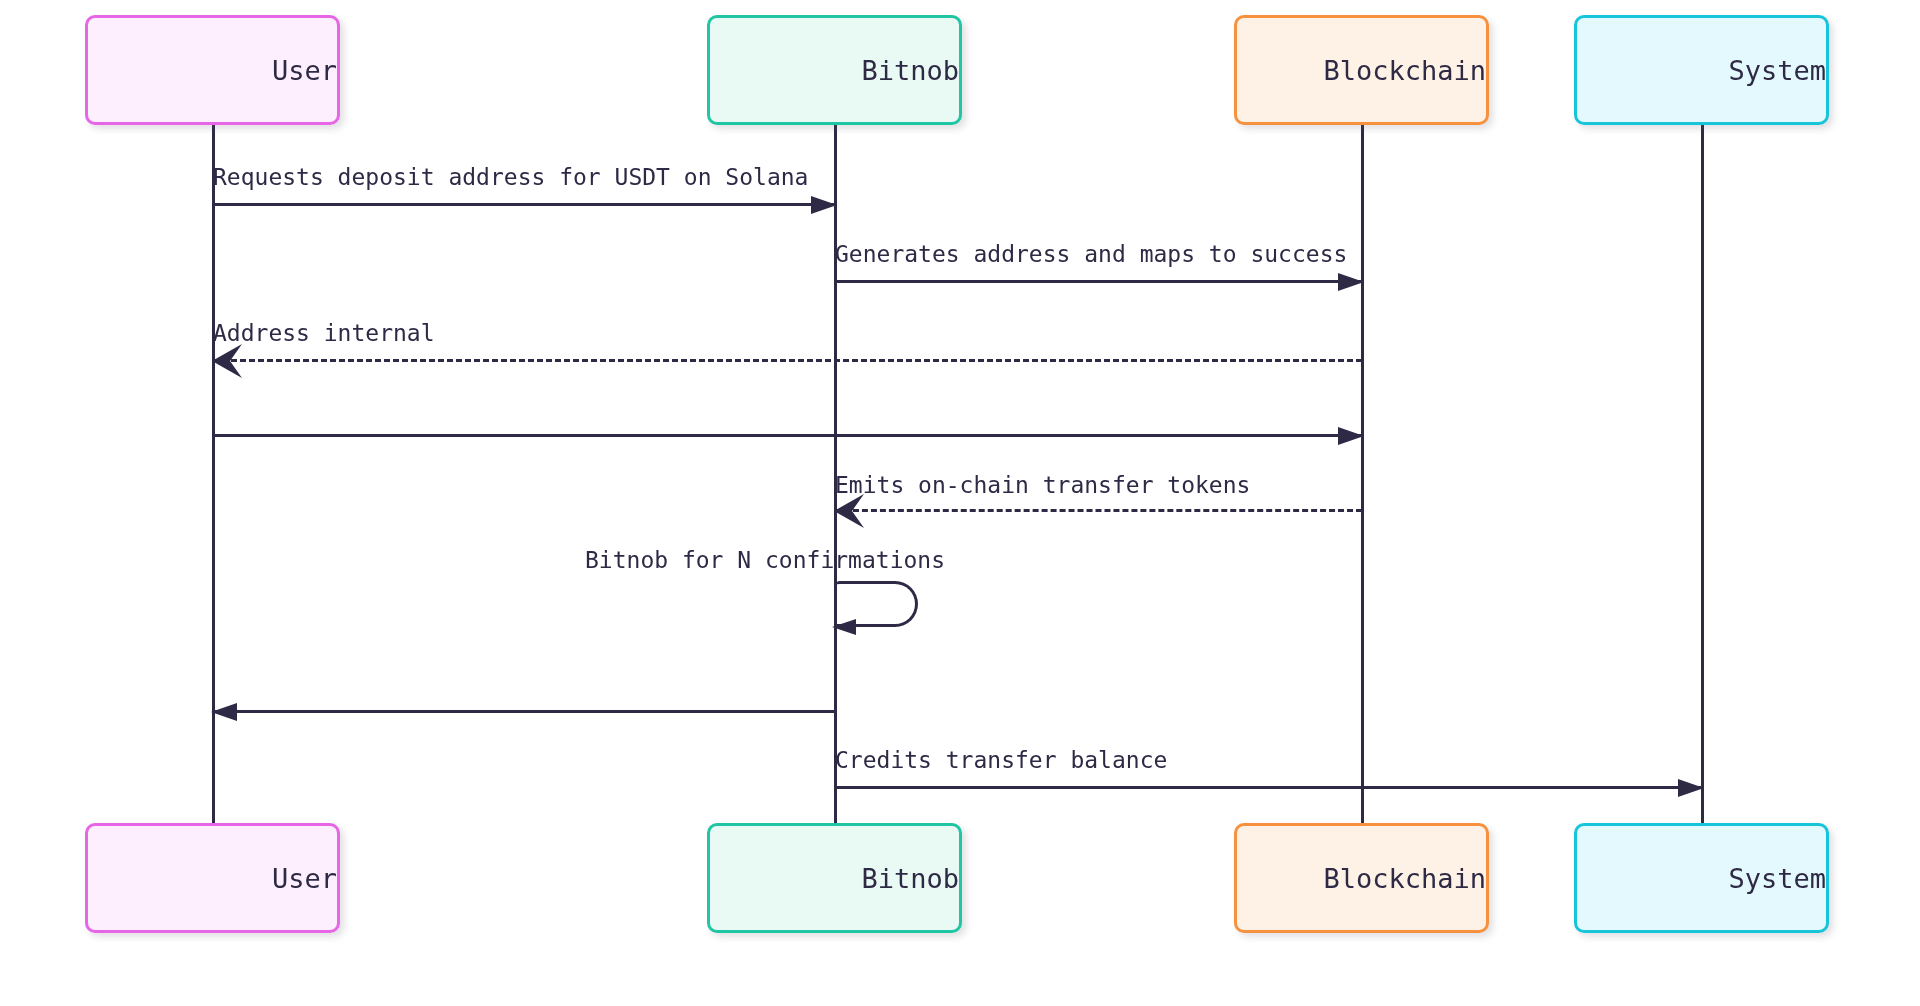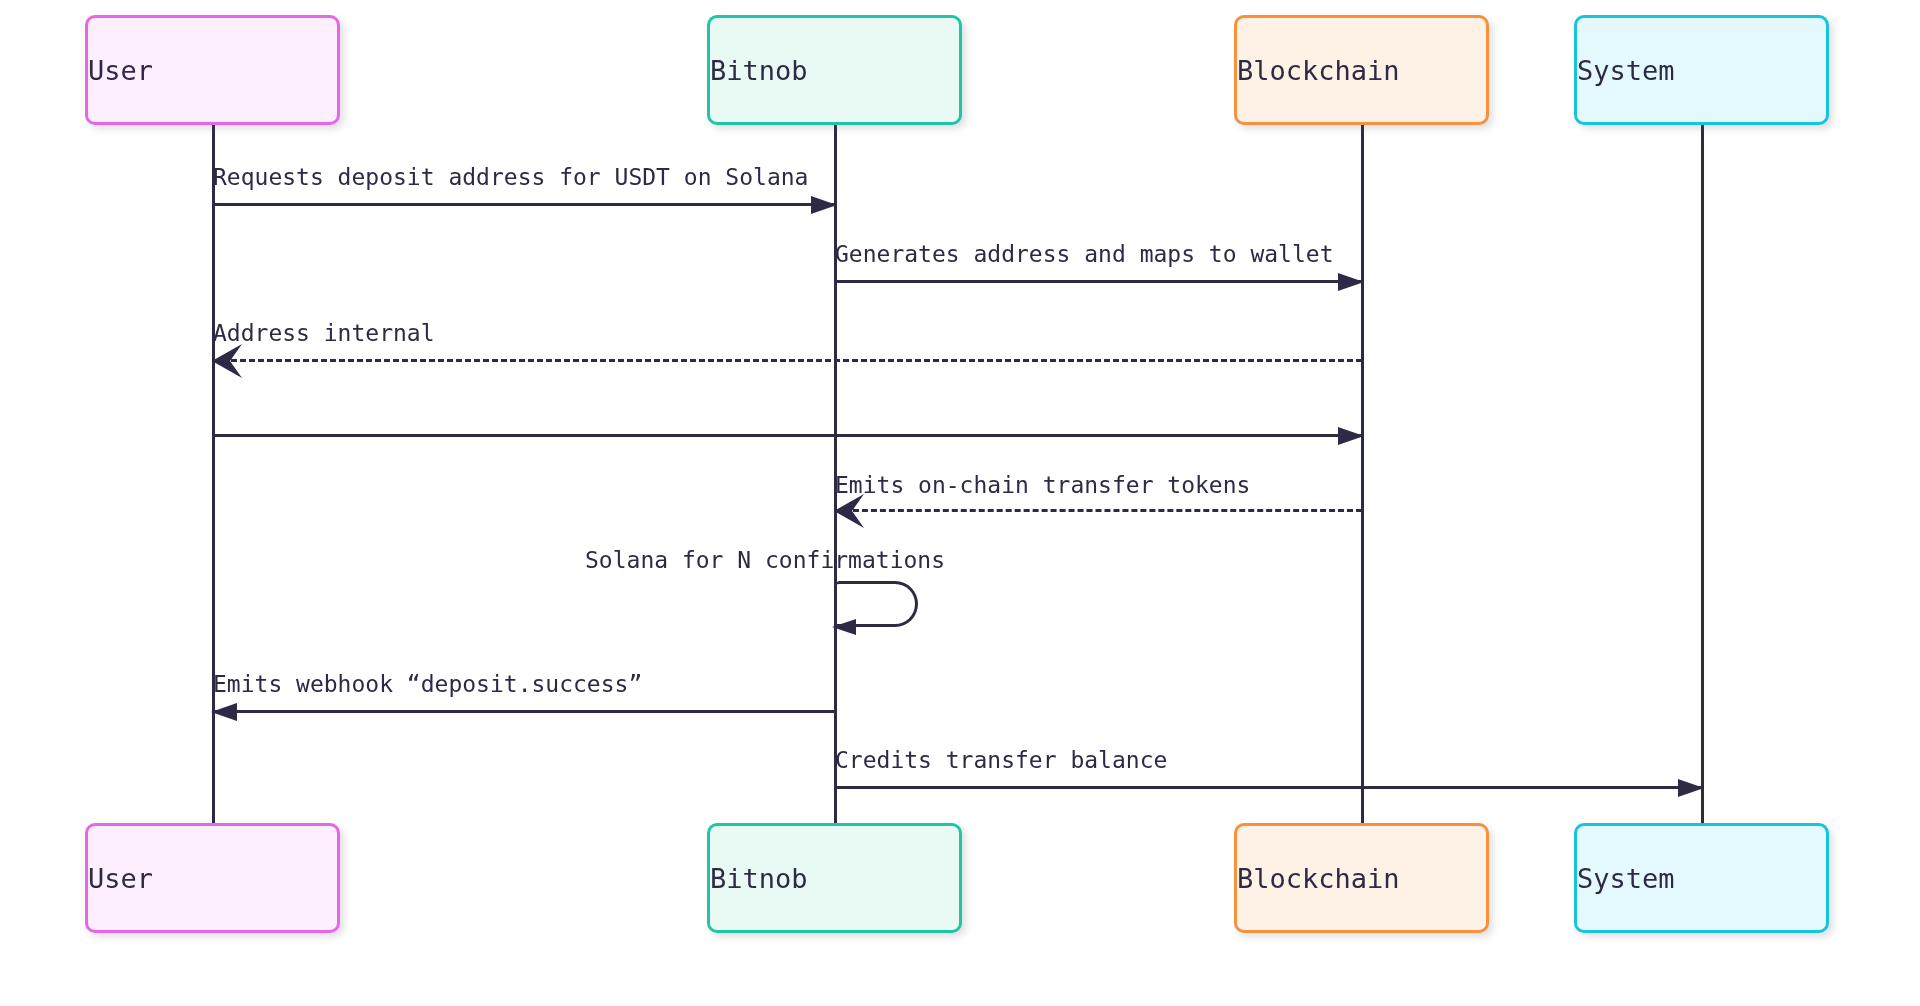--- a/index.html
+++ b/index.html
@@ -4,21 +4,21 @@
 <style>
   html,body{margin:0;padding:0;background:#ffffff;}
   #canvas{
     position:relative;width:1920px;height:1006px;background:#ffffff;overflow:hidden;
     font-family:"DejaVu Sans Mono","Liberation Mono",monospace;
     --line:#2e2a45;
     --text:#2e2a45;
   }
   .actor-box{
     position:absolute;width:255px;height:110px;border-radius:10px;border:3px solid;
-    display:flex;align-items:center;justify-content:flex-start;
+    display:flex;align-items:center;justify-content:flex-end;
     font-size:27px;color:var(--text);
     box-shadow:4px 4px 7px rgba(90,90,110,0.18);
     box-sizing:border-box;
   }
   .lifeline{position:absolute;width:3px;top:125px;height:699px;background:var(--line);}
   .msg-label{
     position:absolute;height:28px;line-height:28px;font-size:23px;color:var(--text);
     text-align:left;white-space:nowrap;
   }
   .msg-line{position:absolute;height:0;border-top:3px solid var(--line);}
@@ -67,21 +67,21 @@
   </div>
   <div class="actor-box" style="left: 1574px; top: 15px; background-color: rgb(227, 249, 253); border-color: rgb(23, 197, 218);">
     <span>System</span>
   </div>
 
   <div class="msg-label" style="left:213px;width:622px;top:163px">Requests deposit address for USDT on Solana</div>
   <div class="msg-line" style="left:213px;width:622px;top:203px">
     <div class="head-right"></div>
   </div>
 
-  <div class="msg-label" style="left:835px;width:527px;top:240px">Generates address and maps to wallet</div>
+  <div class="msg-label" style="left:835px;width:527px;top:240px">Generates address and maps to success</div>
   <div class="msg-line" style="left:835px;width:527px;top:280px">
     <div class="head-right"></div>
   </div>
 
   <div class="msg-label" style="left:213px;width:1149px;top:319px">Address internal</div>
   <div class="msg-line dashed" style="left:213px;width:1149px;top:359px">
     <svg class="head-left-barb" viewBox="0 0 32 40">
       <path d="M32 3 L2 20 L32 37 L20 20 Z"></path>
     </svg>
   </div>
@@ -90,26 +90,25 @@
     <div class="head-right"></div>
   </div>
 
   <div class="msg-label" style="left:835px;width:527px;top:471px">Emits on-chain transfer tokens</div>
   <div class="msg-line dashed" style="left:835px;width:527px;top:509px">
     <svg class="head-left-barb" viewBox="0 0 32 40">
       <path d="M32 3 L2 20 L32 37 L20 20 Z"></path>
     </svg>
   </div>
 
-  <div class="msg-label" style="left:585px;width:500px;top:546px">Solana for N confirmations</div>
+  <div class="msg-label" style="left:585px;width:500px;top:546px">Bitnob for N confirmations</div>
   <div class="self-loop">
     <div class="self-loop-head"></div>
   </div>
 
-  <div class="msg-label" style="left:213px;width:622px;top:670px">Emits webhook “deposit.success”</div>
   <div class="msg-line" style="left:213px;width:622px;top:710px">
     <div class="head-left-solid"></div>
   </div>
 
   <div class="msg-label" style="left:835px;width:867px;top:746px">Credits transfer balance</div>
   <div class="msg-line" style="left:835px;width:867px;top:786px">
     <div class="head-right"></div>
   </div>
 
   <div class="actor-box" style="left: 85px; top: 823px; background-color: rgb(253, 239, 253); border-color: rgb(231, 101, 231);">

